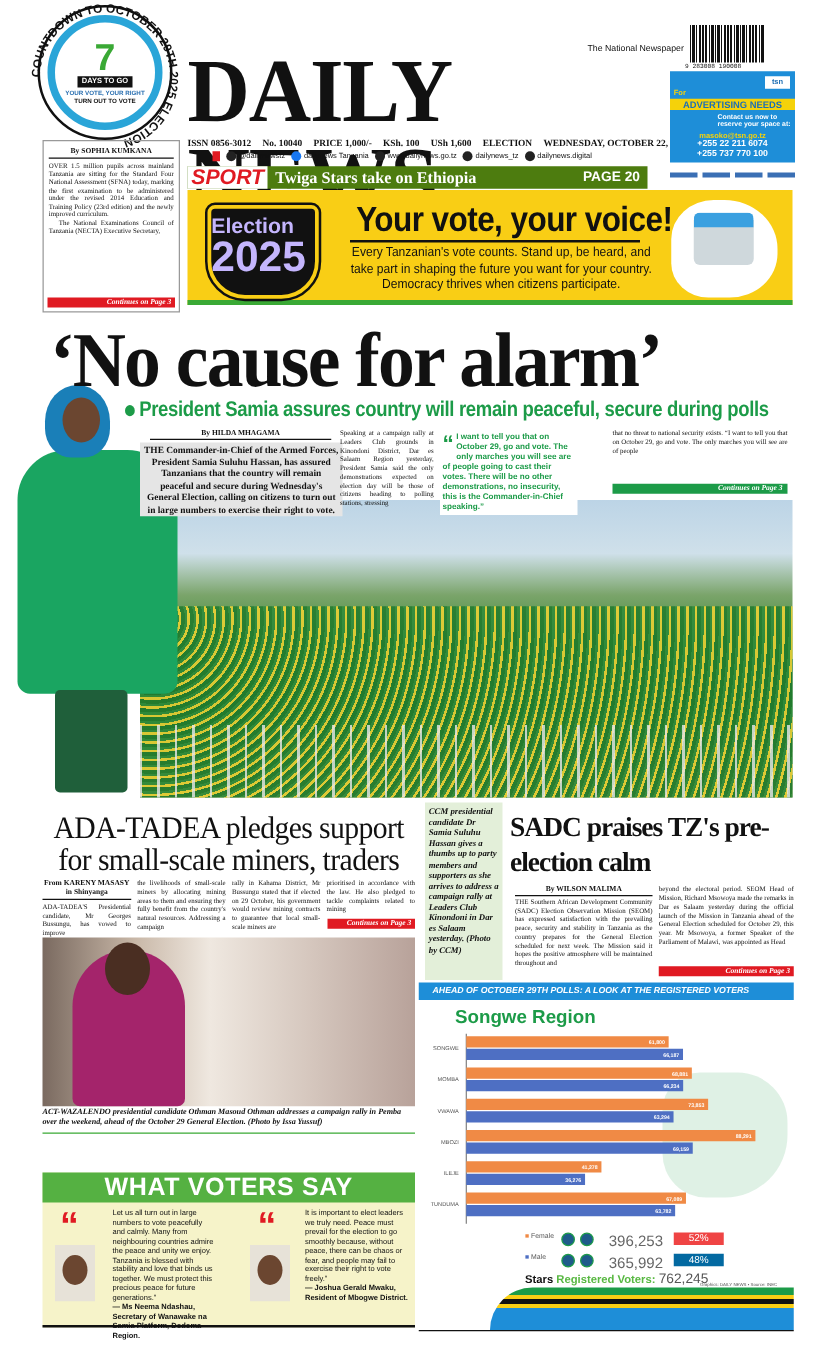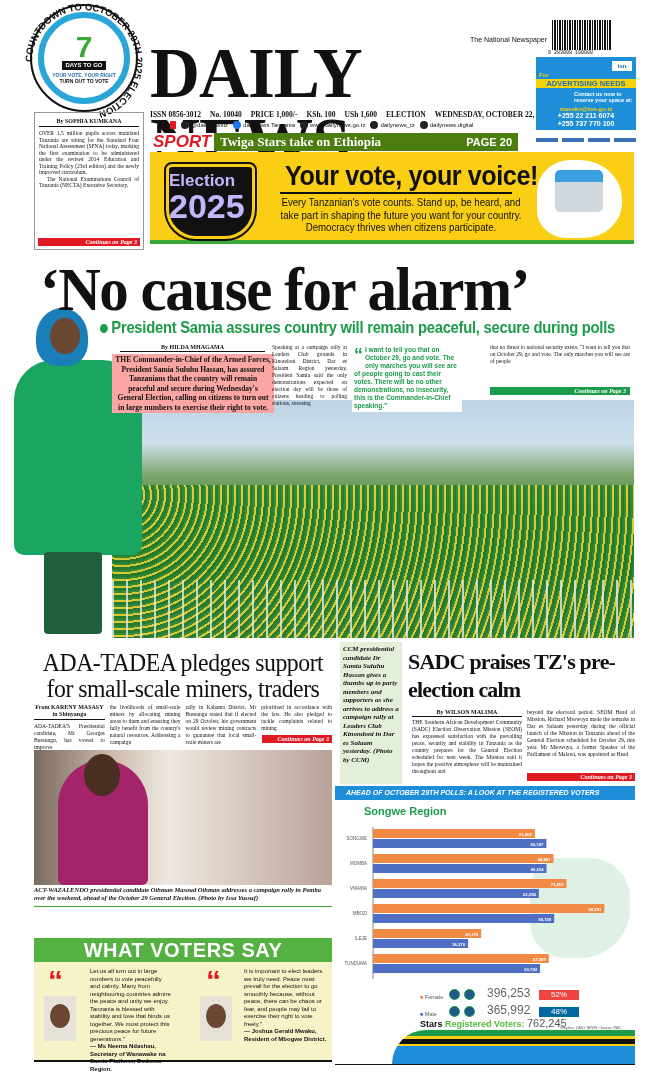--- a/index.html
+++ b/index.html
@@ -98,24 +98,24 @@
 #wvs-bar{left:34px;top:938px;width:298px;height:24px;background:#55b142;color:#fff;font-family:"Liberation Sans",sans-serif;font-weight:bold;font-size:20px;text-align:center;line-height:24px;letter-spacing:0.5px}
 .wq{position:absolute;font-family:"Liberation Sans",sans-serif;font-weight:bold;font-size:30px;color:#e01a22;line-height:30px}
 .wphoto{position:absolute;width:32px;height:45px;background:#e7e2d8}
 .wphoto .f{position:absolute;left:6px;top:8px;width:20px;height:24px;border-radius:50%;background:#6b4630}
 .wtext{position:absolute;font-family:"Liberation Sans",sans-serif;font-size:6px;line-height:7.5px}
 .wtext b{display:block}
 
 #chart-band{left:335px;top:786px;width:300px;height:14px;background:#1e8ed8;color:#fff;font-family:"Liberation Sans",sans-serif;font-weight:bold;font-style:italic;font-size:7px;padding-left:11px;line-height:14px}
 #chart-box{left:335px;top:800px;width:300px;height:265px;background:#fff;border-bottom:1px solid #111}
 #chart-map{left:530px;top:858px;width:100px;height:100px;background:#dcefe2;border-radius:30% 40% 50% 35%;opacity:.9}
-#chart-title{left:364px;top:805px;font-family:"Liberation Sans",sans-serif;font-weight:bold;font-size:11px;color:#1c9b48}
+#chart-title{left:364px;top:805px;font-family:"Liberation Sans",sans-serif;font-weight:bold;font-size:15px;color:#1c9b48}
 #chart-svg{left:335px;top:825px;width:300px;height:160px}
 #legend{left:420px;top:986px;font-family:"Liberation Sans",sans-serif}
-.lg-row{display:flex;align-items:flex-end;gap:4px;height:14px;margin-bottom:3px}
+.lg-row{display:flex;align-items:flex-start;gap:4px;height:14px;margin-bottom:3px}
 .lg-lbl{font-size:5.5px;color:#555;width:25px}
 .lg-ic{width:11px;height:11px;border-radius:50%;background:#1e5b8a;border:1px solid #1c9b48}
 .lg-num{font-size:12px;color:#666;margin-left:8px;width:48px}
 .lg-pct{width:40px;height:10px;color:#fff;font-size:8px;text-align:center;line-height:10px}
 #total{left:420px;top:1017px;font-family:"Liberation Sans",sans-serif;font-weight:bold;font-size:9px;white-space:nowrap}
 #total .g{color:#58b842}
 #total .n{font-weight:normal;color:#555;font-size:11px}
 #source{left:560px;top:1026px;font-family:"Liberation Sans",sans-serif;font-size:3.5px;color:#555}
 #flag-swoosh{left:392px;top:1030px;width:243px;height:34px;background:linear-gradient(180deg,#1c9b48 0 18%,#f9ce15 18% 26%,#111 26% 40%,#f9ce15 40% 48%,#1e8ed8 48% 100%);border-radius:60px 0 0 0}
 </style>
@@ -203,21 +203,21 @@
   <div class="fence"></div>
 </div>
 <div class="abs" id="pres-body"></div>
 <div class="abs" id="pres-legs"></div>
 <div class="abs" id="pres-head"></div>
 <div class="abs" id="pres-face"></div>
 
 <div class="abs" id="main-head">‘No cause for alarm’</div>
 <div class="abs" id="subhead"><span class="dot"></span><span>President Samia assures country will remain peaceful, secure during polls</span></div>
 <div class="abs" id="byline-main">By HILDA MHAGAMA</div>
-<div class="abs" id="intro-wrap" style="background:#fca5a5;padding:1px 3px">
+<div class="abs" id="intro-wrap" style="background:#e5e5e5;padding:1px 3px">
     <div style="font-weight:bold;font-size:7.5px;line-height:9.5px;text-align:center">THE Commander-in-Chief of the Armed Forces, President Samia Suluhu Hassan, has assured Tanzanians that the country will remain peaceful and secure during Wednesday's General Election, calling on citizens to turn out in large numbers to exercise their right to vote.</div>
   </div>
 <div class="abs" id="col2">Speaking at a campaign rally at Leaders Club grounds in Kinondoni District, Dar es Salaam Region yesterday, President Samia said the only demonstrations expected on election day will be those of citizens heading to polling stations, stressing</div>
 <div class="abs" id="pull">
   <span class="q">“</span>
   <div class="t">I want to tell you that on October 29, go and vote. The only marches you will see are of people going to cast their votes. There will be no other demonstrations, no insecurity, this is the Commander-in-Chief speaking.”</div>
 </div>
 <div class="abs" id="col4">that no threat to national security exists. “I want to tell you that on October 29, go and vote. The only marches you will see are of people</div>
 <div class="abs" id="cont-main">Continues on Page 3</div>
 

